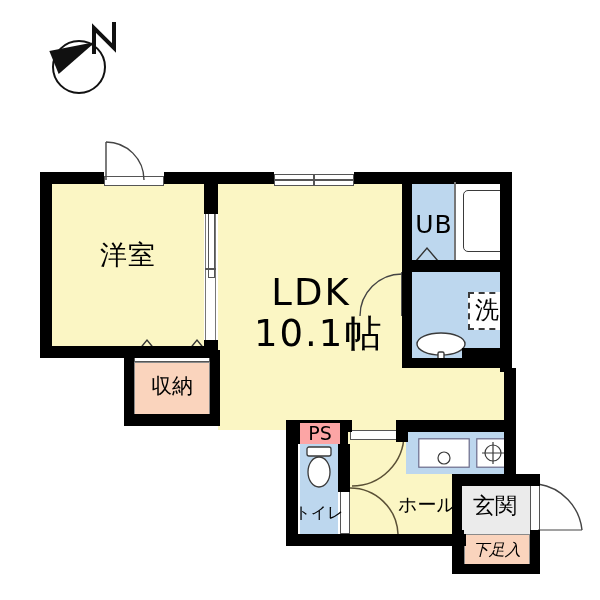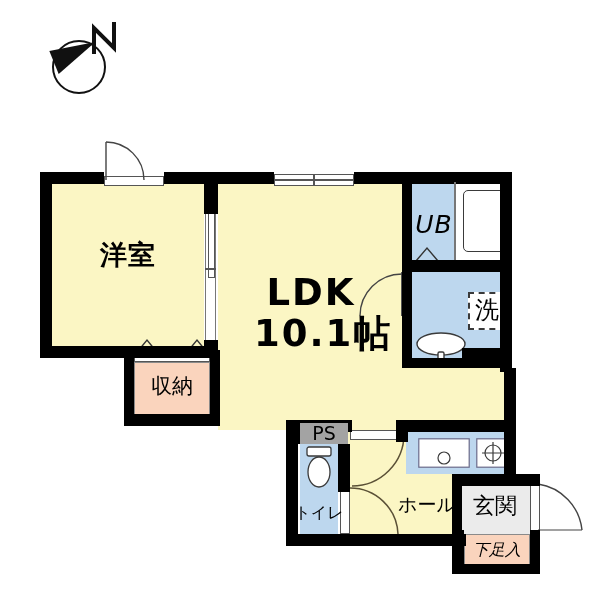--- a/index.html
+++ b/index.html
@@ -12,21 +12,21 @@
   .fix{position:absolute;box-sizing:border-box;}
 
   
   .compass{position:absolute;left:46px;top:22px;width:72px;height:72px;}
   .compass .circ{position:absolute;left:6px;top:18px;width:54px;height:54px;border:2px solid #111;border-radius:50%;box-sizing:border-box;background:#fff;}
   .compass .needle{position:absolute;left:8px;top:28px;width:0;height:0;
       border-left:46px solid #111;border-top:9px solid transparent;border-bottom:16px solid transparent;
       transform:rotate(-22deg);transform-origin:0 50%;}
   .compass .nmark{position:absolute;left:44px;top:0px;width:30px;height:34px;}
 
-  .roomtitle{font-weight:700;letter-spacing:1px;}
+  .roomtitle{font-weight:400;letter-spacing:1px;}
 </style>
 </head>
 <body>
 
 <div id="plan">
 
   <div class="compass">
     <div class="circ"></div>
     <div class="needle"></div>
     <svg class="nmark" viewBox="0 0 30 34">
@@ -181,34 +181,34 @@
 
   <div class="lbl roomtitle" style="left:254px;top:272px;width:114px;font-size:37px;letter-spacing:2px;">
     <span>LDK</span><br>
     <span>10.1帖</span>
   </div>
 
   <div class="lbl" style="left:134px;top:375px;width:76px;font-size:21px;">
     <span>収納</span>
   </div>
 
-  <div class="lbl" style="left:410px;top:211px;width:48px;font-size:25px;letter-spacing:1px;font-style:italic;">
+  <div class="lbl" style="left:410px;top:211px;width:48px;font-size:25px;letter-spacing:1px;">
     <span>UB</span>
   </div>
 
 
   <div class="lbl" style="left:468px;top:297px;width:38px;font-size:24px;">
     <span>洗</span>
   </div>
 
   <div class="lbl" style="left:294px;top:504px;width:50px;font-size:16px;">
     <span>トイレ</span>
   </div>
 
-  <div class="lbl" style="left:300px;top:423px;width:48px;font-size:19px;background:#a3a3a3;">
+  <div class="lbl" style="left:300px;top:423px;width:40px;font-size:19px;background:#fca5a5;">
     <span>PS</span>
   </div>
 
   <div class="lbl" style="left:396px;top:494px;width:62px;font-size:19px;">
     <span>ホール</span>
   </div>
 
   <div class="lbl" style="left:462px;top:494px;width:66px;font-size:22px;">
     <span>玄関</span>
   </div>

